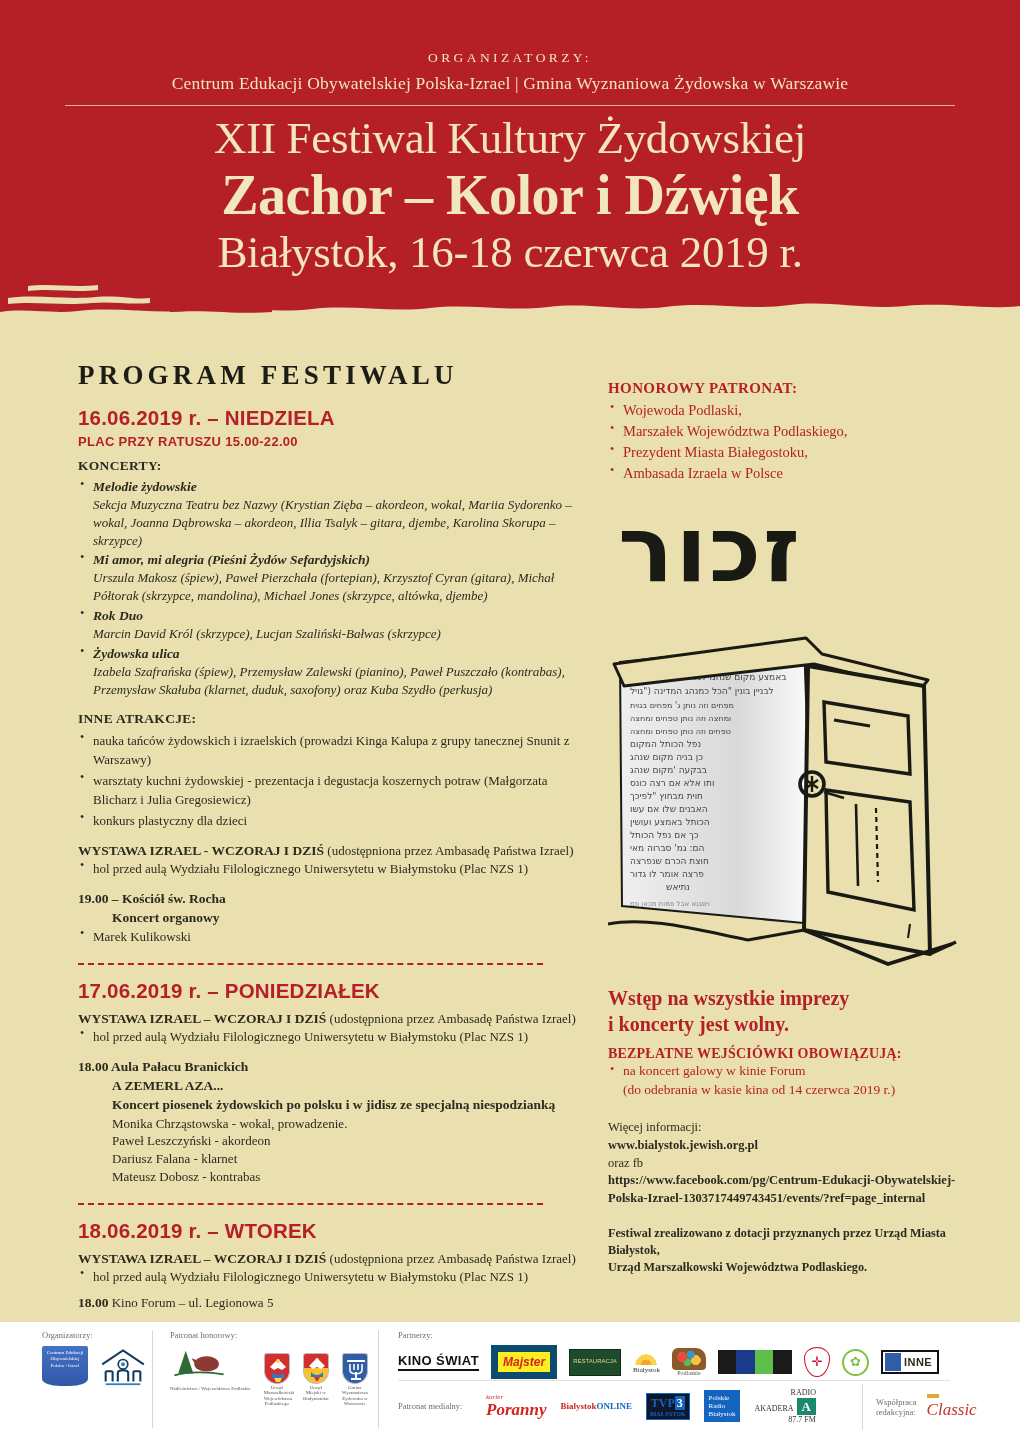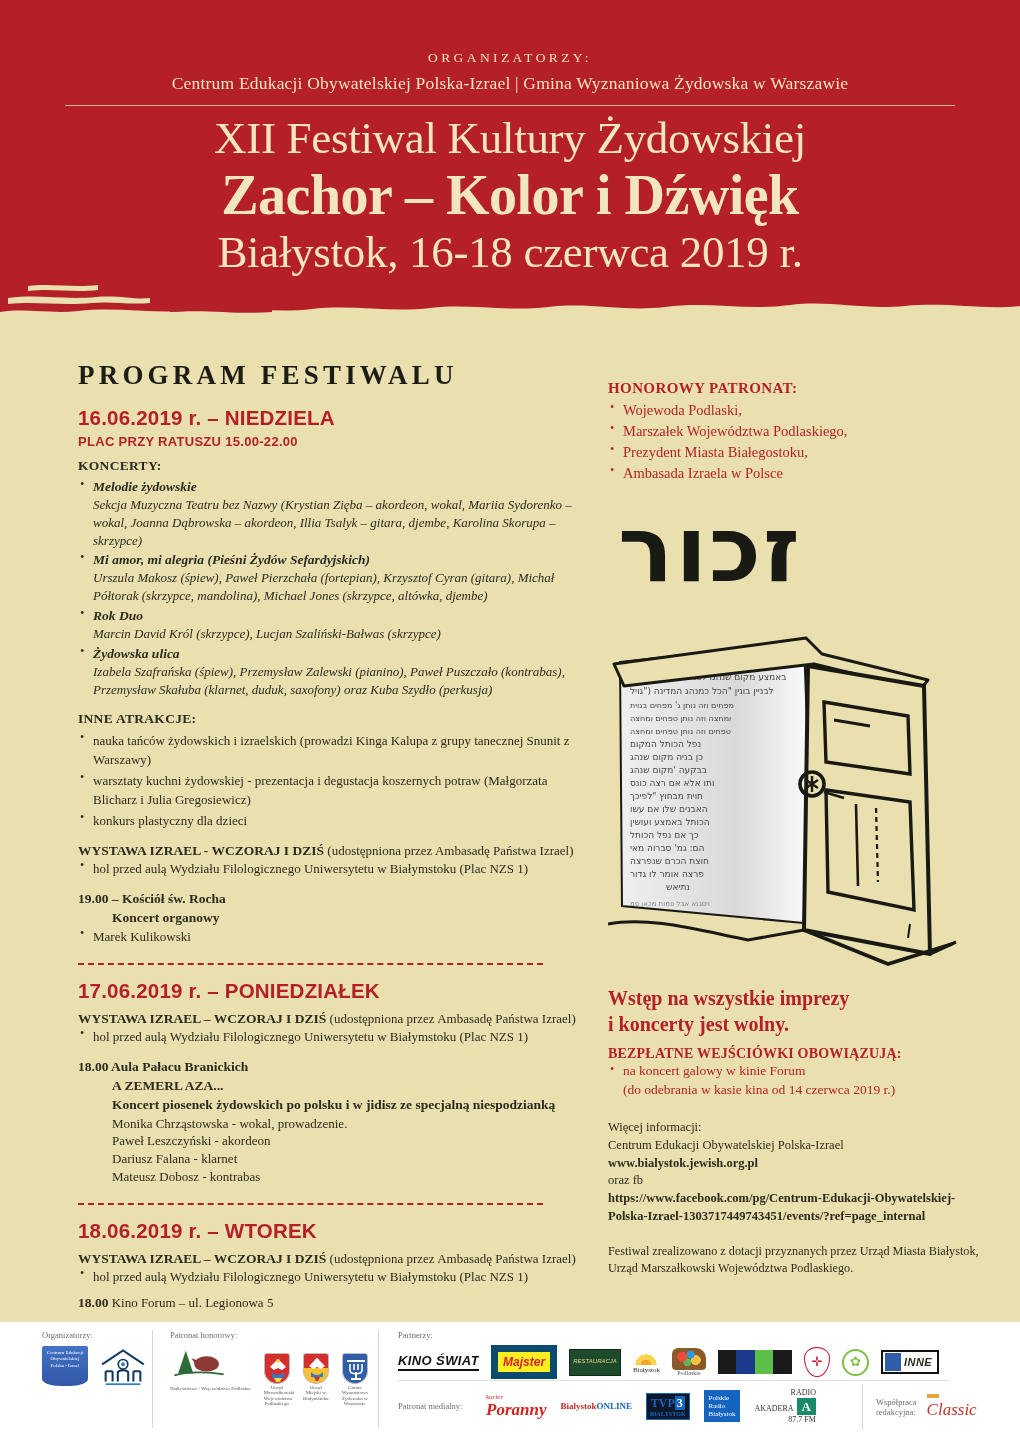--- a/index.html
+++ b/index.html
@@ -146,21 +146,21 @@
     color: #B51F28; font-weight: bold; font-size: 14px;
     letter-spacing: .2px; margin-top: 9px;
   }
   ul.tick { list-style: none; color: #B51F28; font-size: 13.5px; line-height: 1.4; }
   ul.tick > li { position: relative; padding-left: 15px; }
   ul.tick > li::before { content: "•"; position: absolute; left: 2px; top: -1px; font-size: 12px; }
   ul.tick .sub { display: block; }
 
   .info { margin-top: 19px; font-size: 12.5px; line-height: 1.42; color: #2b2b20; }
   .info .url { font-weight: bold; word-break: break-all; }
-  .grant { margin-top: 17px; font-size: 12.2px; line-height: 1.42; }
+  .grant { margin-top: 17px; font-size: 12.2px; line-height: 1.42; font-weight: bold; }
 
   
   .logobar {
     position: absolute; top: 1322px; left: 0;
     width: 1020px; height: 118px; background: #fff;
   }
   .lb-inner { position: relative; width: 1020px; height: 118px; }
   .lb-caption {
     font-size: 8.5px; color: #6e6e68;
     font-family: "Liberation Serif", serif;
@@ -168,21 +168,20 @@
   .vsep { position: absolute; width: 1px; background: #d8d8d2; }
   .hsep { position: absolute; height: 1px; background: #e2e2dc; }
 
   .grp { position: absolute; }
   .logo-row { display: flex; align-items: center; gap: 9px; margin-top: 5px; }
 
   .logo-box {
     display: flex; align-items: center; justify-content: center;
     font-family: "Liberation Sans", sans-serif;
     overflow: hidden;
-    font-style: italic;
   }
   .lg-kino {
     font-weight: bold; font-size: 13px; letter-spacing: .4px;
     border-bottom: 2px solid #111; color: #111; padding-bottom: 1px;
   }
   .lg-majster {
     background: #FCEE21; color: #D5231F; font-weight: bold;
     font-size: 12px; padding: 3px 5px; border: 7px solid #0c4a6e;
     font-style: italic;
   }
@@ -460,21 +459,20 @@
     <div class="tickets-title">BEZPŁATNE WEJŚCIÓWKI OBOWIĄZUJĄ:</div>
     <ul class="tick">
       <li>
         <span>na koncert galowy w kinie Forum</span>
         <span class="sub">(do odebrania w kasie kina od 14 czerwca 2019 r.)</span>
       </li>
     </ul>
 
     <div class="info">
       <div>Więcej informacji:</div>
-      <div>Centrum Edukacji Obywatelskiej Polska-Izrael</div>
       <div class="url">www.bialystok.jewish.org.pl</div>
       <div>oraz fb</div>
       <div class="url">https://www.facebook.com/pg/Centrum-Edukacji-Obywatelskiej-</div>
       <div class="url">Polska-Izrael-1303717449743451/events/?ref=page_internal</div>
     </div>
     <div class="grant">
       <div>Festiwal zrealizowano z dotacji przyznanych przez Urząd Miasta Białystok,</div>
       <div>Urząd Marszałkowski Województwa Podlaskiego.</div>
     </div>
   </div>

